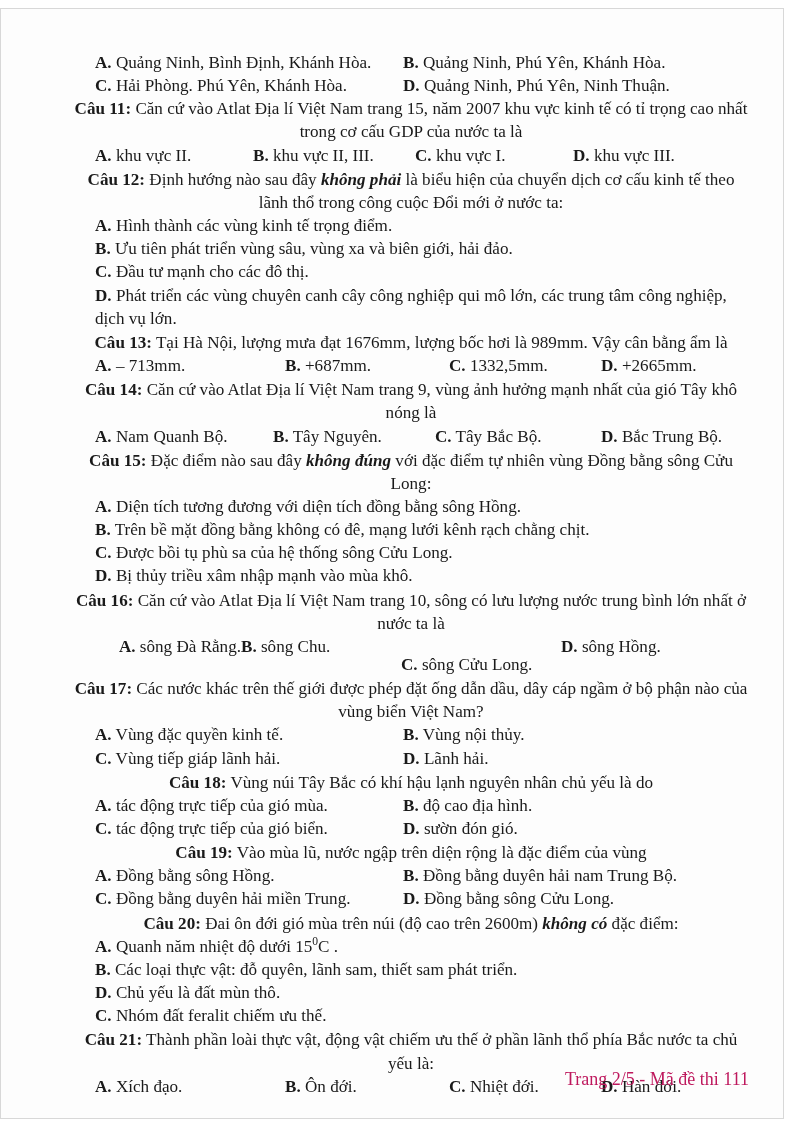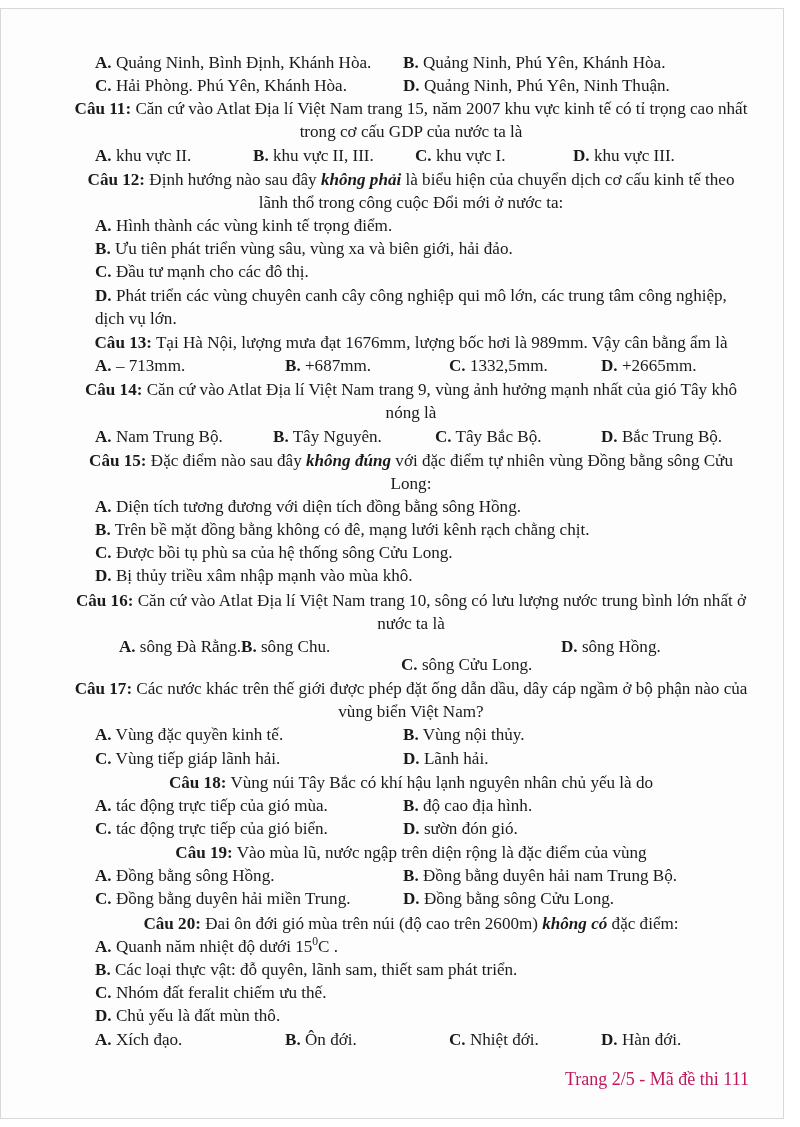--- a/index.html
+++ b/index.html
@@ -132,21 +132,21 @@
         </div>
         <div class="q">
           <p class="q-stem"><span class="q-label">Câu 13:</span><span> Tại Hà Nội, lượng mưa đạt 1676mm, lượng bốc hơi là 989mm. Vậy cân bằng ẩm là</span></p>
           <div class="opts cols4 t4c">
             <div class="opt-row"><span class="opt"><span class="lt">A.</span> <span>– 713mm.</span></span><span class="opt"><span class="lt">B.</span> <span>+687mm.</span></span><span class="opt"><span class="lt">C.</span> <span>1332,5mm.</span></span><span class="opt"><span class="lt">D.</span> <span>+2665mm.</span></span></div>
           </div>
         </div>
         <div class="q">
           <p class="q-stem"><span class="q-label">Câu 14:</span><span> Căn cứ vào Atlat Địa lí Việt Nam trang 9, vùng ảnh hưởng mạnh nhất của gió Tây khô nóng là</span></p>
           <div class="opts cols4 t4d">
-            <div class="opt-row"><span class="opt"><span class="lt">A.</span> <span>Nam Trung Bộ.</span></span><span class="opt"><span class="lt">B.</span> <span>Tây Nguyên.</span></span><span class="opt"><span class="lt">C.</span> <span>Tây Bắc Bộ.</span></span><span class="opt"><span class="lt">D.</span> <span>Bắc Trung Bộ.</span></span></div>
+            <div class="opt-row"><span class="opt"><span class="lt">A.</span> <span>Nam Quanh Bộ.</span></span><span class="opt"><span class="lt">B.</span> <span>Tây Nguyên.</span></span><span class="opt"><span class="lt">C.</span> <span>Tây Bắc Bộ.</span></span><span class="opt"><span class="lt">D.</span> <span>Bắc Trung Bộ.</span></span></div>
           </div>
         </div>
         <div class="q">
           <p class="q-stem"><span class="q-label">Câu 15:</span><span> Đặc điểm nào sau đây </span><span class="em-bi">không đúng</span><span> với đặc điểm tự nhiên vùng Đồng bằng sông Cửu Long:</span></p>
           <div class="opts stack">
             <span class="opt"><span class="lt">A.</span> <span>Diện tích tương đương với diện tích đồng bằng sông Hồng.</span></span>
             <span class="opt"><span class="lt">B.</span> <span>Trên bề mặt đồng bằng không có đê, mạng lưới kênh rạch chằng chịt.</span></span>
             <span class="opt"><span class="lt">C.</span> <span>Được bồi tụ phù sa của hệ thống sông Cửu Long.</span></span>
             <span class="opt"><span class="lt">D.</span> <span>Bị thủy triều xâm nhập mạnh vào mùa khô.</span></span>
           </div>
@@ -176,25 +176,26 @@
           <div class="opts cols2 t2a">
             <div class="opt-row"><span class="opt"><span class="lt">A.</span> <span>Đồng bằng sông Hồng.</span></span><span class="opt"><span class="lt">B.</span> <span>Đồng bằng duyên hải nam Trung Bộ.</span></span></div>
             <div class="opt-row"><span class="opt"><span class="lt">C.</span> <span>Đồng bằng duyên hải miền Trung.</span></span><span class="opt"><span class="lt">D.</span> <span>Đồng bằng sông Cửu Long.</span></span></div>
           </div>
         </div>
         <div class="q">
           <p class="q-stem"><span class="q-label">Câu 20:</span><span> Đai ôn đới gió mùa trên núi (độ cao trên 2600m) </span><span class="em-bi">không có</span><span> đặc điểm:</span></p>
           <div class="opts stack">
             <span class="opt"><span class="lt">A.</span> <span>Quanh năm nhiệt độ dưới 15</span><sup>0</sup><span>C .</span></span>
             <span class="opt"><span class="lt">B.</span> <span>Các loại thực vật: đỗ quyên, lãnh sam, thiết sam phát triển.</span></span>
+            <span class="opt"><span class="lt">D.</span> <span>Chủ yếu là đất mùn thô.</span></span>
             <span class="opt"><span class="lt">C.</span> <span>Nhóm đất feralit chiếm ưu thế.</span></span>
-            <span class="opt"><span class="lt">D.</span> <span>Chủ yếu là đất mùn thô.</span></span>
-          </div>
-        </div>
-        <div class="q">
+          </div>
+        </div>
+        <div class="q">
+          <p class="q-stem"><span class="q-label">Câu 21:</span><span> Thành phần loài thực vật, động vật chiếm ưu thế ở phần lãnh thổ phía Bắc nước ta chủ yếu là:</span></p>
           <div class="opts cols4 t4c">
             <div class="opt-row"><span class="opt"><span class="lt">A.</span> <span>Xích đạo.</span></span><span class="opt"><span class="lt">B.</span> <span>Ôn đới.</span></span><span class="opt"><span class="lt">C.</span> <span>Nhiệt đới.</span></span><span class="opt"><span class="lt">D.</span> <span>Hàn đới.</span></span></div>
           </div>
         </div>
       </div>
 
   </div>
 
   <div id="footer">Trang 2/5 - Mã đề thi 111</div>
 </div>

